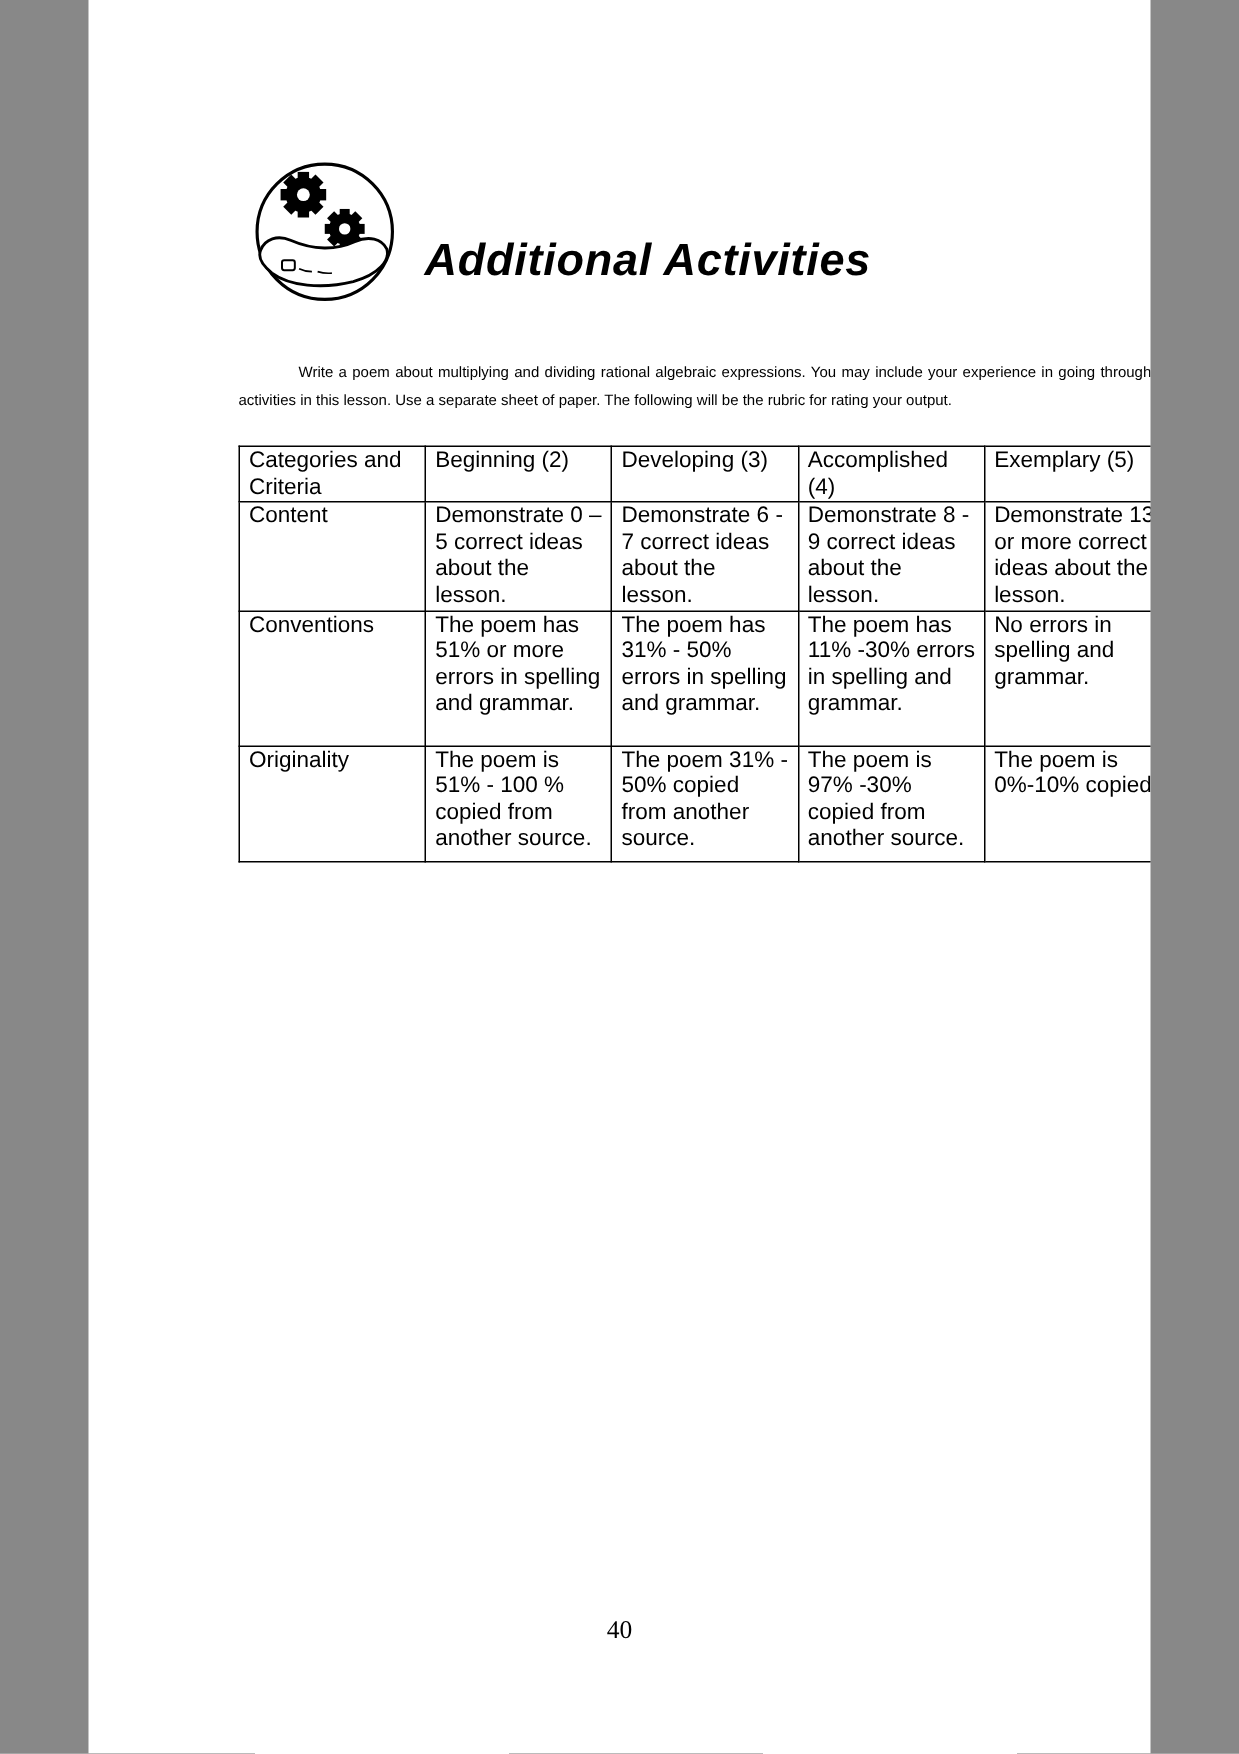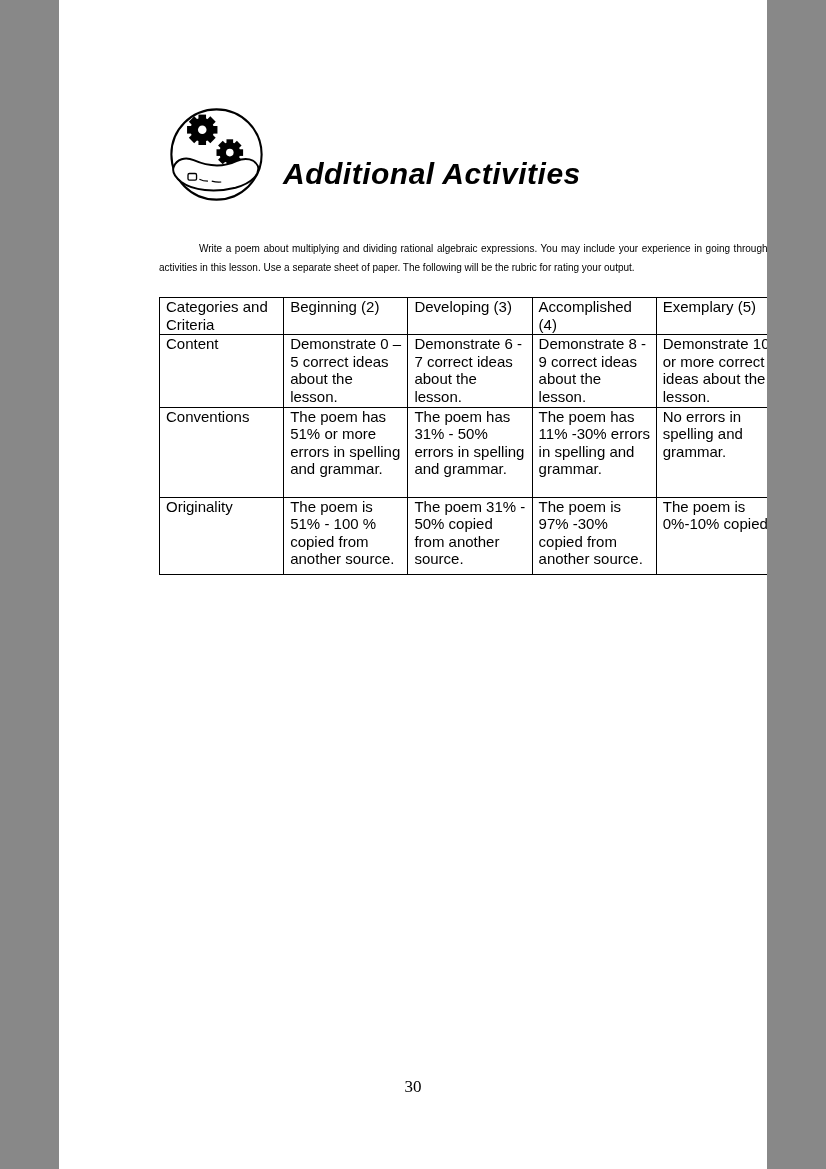--- a/index.html
+++ b/index.html
@@ -122,35 +122,35 @@
         <th>Accomplished (4)</th>
         <th>Exemplary (5)</th>
       </tr>
     </thead>
     <tbody>
       <tr class="row-content">
         <td>Content</td>
         <td>Demonstrate 0 – 5 correct ideas about the lesson.</td>
         <td>Demonstrate 6 - 7 correct ideas about the lesson.</td>
         <td>Demonstrate 8 - 9 correct ideas about the lesson.</td>
-        <td>Demonstrate 10 or more correct ideas about the lesson.</td>
+        <td>Demonstrate 13 or more correct ideas about the lesson.</td>
       </tr>
       <tr class="row-convent">
         <td>Conventions</td>
         <td>The poem has 51% or more errors in spelling and grammar.</td>
         <td>The poem has 31% - 50% errors in spelling and grammar.</td>
         <td>The poem has 11% -30% errors in spelling and grammar.</td>
         <td>No errors in spelling and grammar.</td>
       </tr>
       <tr class="row-original">
         <td>Originality</td>
         <td>The poem is 51% - 100 % copied from another source.</td>
         <td>The poem 31% - 50% copied from another source.</td>
         <td>The poem is 97% -30% copied from another source.</td>
         <td>The poem is 0%-10% copied.</td>
       </tr>
     </tbody>
   </table>
 
-  <div class="page-number">30</div>
+  <div class="page-number">40</div>
 
 
 </div>
 
 </body></html>

